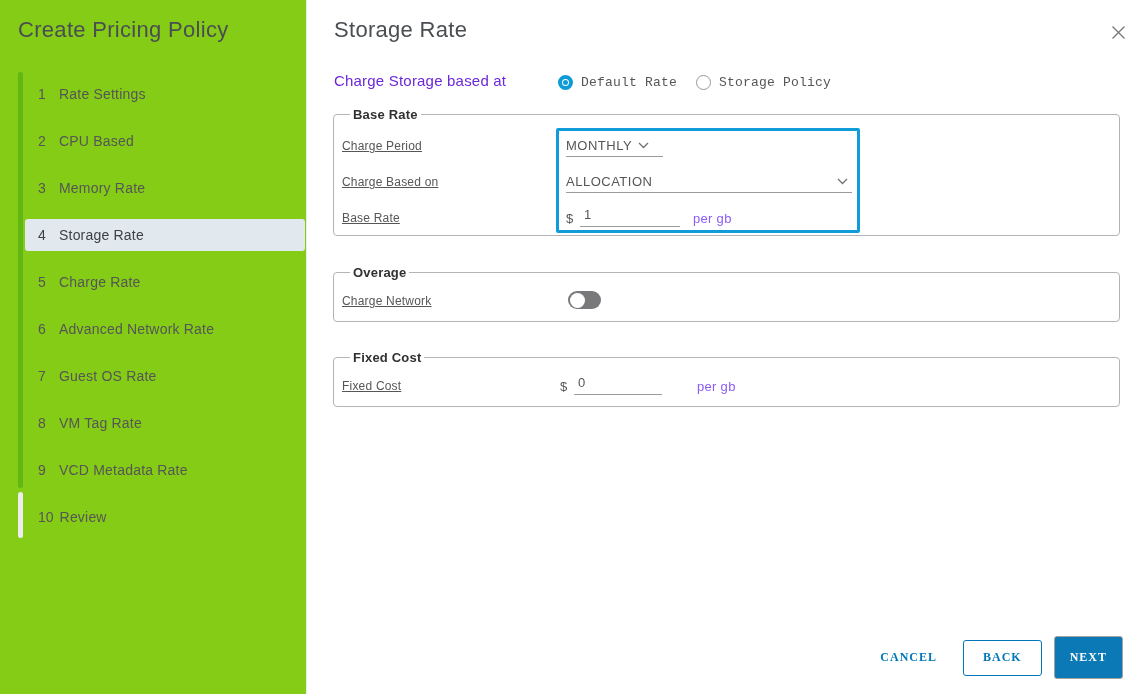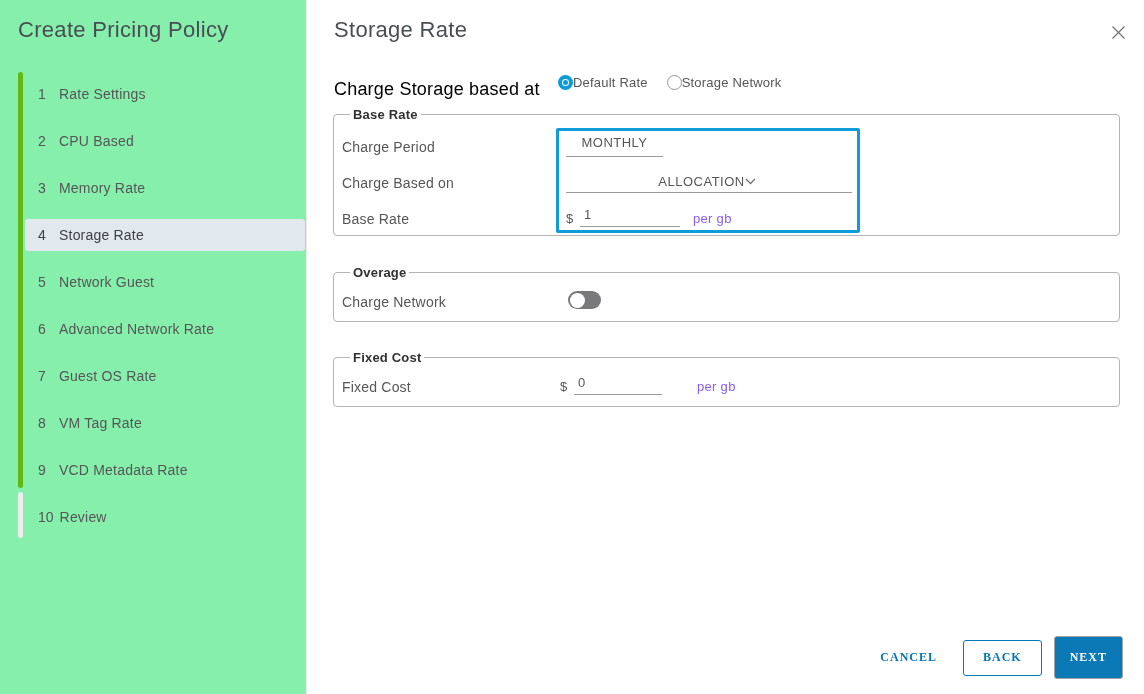--- a/index.html
+++ b/index.html
@@ -1,57 +1,57 @@
 <!DOCTYPE html>
 <html><head>
 <meta charset="utf-8">
 <style>
   * { margin:0; padding:0; box-sizing:border-box; }
   html,body { background:#ffffff; }
   body { font-family:"Liberation Sans", sans-serif; color:#565656; }
   .dialog { position:relative; width:1144px; height:694px; background:#fff; overflow:hidden; }
 
   
-  .sidebar { position:absolute; left:0; top:0; width:307px; height:694px; background:#86efac; border-right:1px solid #ececec; }
+  .sidebar { position:absolute; left:0; top:0; width:307px; height:694px; background:#84cc16; border-right:1px solid #ececec; }
   .wizard-title { position:absolute; left:18px; top:17px; font-size:22px; font-weight:300; letter-spacing:.3px; color:#4a4e53; white-space:nowrap; }
   .progress-bar { position:absolute; width:5px; border-radius:3px; }
   .progress-bar.green { left:18px; top:72px; height:416px; background:#61b715; }
   .progress-bar.gray  { left:18px; top:492px; height:46px; background:#ededed; }
   .steps { position:absolute; left:25px; top:70px; right:1px; }
   .step { height:47px; display:flex; align-items:center; cursor:pointer; }
   .step-inner { height:32px; width:100%; display:flex; align-items:center; border-radius:3px; padding-left:13px; }
   .step.selected .step-inner { background:#e1e9ef; }
   .step-num { display:inline-block; min-width:15px; font-size:14px; color:#565656; }
   .step-label { margin-left:6px; font-size:14px; color:#565656; letter-spacing:.2px; }
   .step.selected .step-num, .step.selected .step-label { color:#3c3f44; }
 
   
   .content { position:absolute; left:308px; top:0; width:836px; height:694px; background:#fff; }
   .page-title { position:absolute; left:26px; top:17px; font-size:22px; font-weight:300; letter-spacing:.3px; color:#4a4e53; }
   .close-btn { position:absolute; right:15px; top:21px; width:22px; height:22px; background:none; border:none; cursor:pointer; display:flex; align-items:center; justify-content:center; }
 
-  .charge-row-label { position:absolute; left:26px; top:79px; font-size:18px; color:#000000; letter-spacing:.2px; }
+  .charge-row-label { position:absolute; left:26px; top:72px; font-size:15px; color:#6d28d9; letter-spacing:.2px; }
   .radio-group { position:absolute; left:250px; top:75px; display:flex; align-items:center; gap:19px; }
-  .radio-opt { display:flex; align-items:center; cursor:pointer; font-size:13px; color:#565656; letter-spacing:.2px; }
+  .radio-opt { display:flex; align-items:center; gap:8px; cursor:pointer; font-size:13px; color:#565656; letter-spacing:.2px;font-family:Liberation Mono, monospace; }
   .radio { width:15px; height:15px; border-radius:50%; border:1px solid #979797; background:#fff; position:relative; flex:0 0 auto; }
   .radio.selected { border:4px solid #0d9bd8; }
   .radio.selected::after { content:""; position:absolute; left:1px; top:1px; width:5px; height:5px; border-radius:50%; background:#0d9bd8; }
 
   .fieldset { position:absolute; left:25px; width:787px; border:1px solid #b4b4b4; border-radius:4px; background:#fff;padding-left:8px; }
   .fieldset .legend { position:absolute; top:-8px; left:16px; background:#fff; padding:0 3px; font-size:13px; font-weight:bold; color:#313131; letter-spacing:.2px; }
   .fs-base  { top:114px; height:122px; }
   .fs-over  { top:272px; height:50px;text-align:center; }
   .fs-fixed { top:357px; height:50px; }
 
   .hl-box { position:absolute; left:222px; top:13px; width:304px; height:105px; border:3px solid #0f9cd9; border-radius:2px; pointer-events:none; }
 
-  .f-label { position:absolute; left:8px; font-size:14px; color:#565656; letter-spacing:.2px; }
+  .f-label { position:absolute; left:8px; font-size:12px; color:#565656; letter-spacing:.2px;text-decoration:underline; }
   .select { position:absolute; display:flex; align-items:center; height:22px; border-bottom:1px solid #9b9b9b; font-size:13px; color:#565656; letter-spacing:.5px; cursor:pointer; }
-  .select.gap { gap:6px;flex-direction:column; }
-  .select.spread { justify-content:center; padding-right:4px; }
+  .select.gap { gap:6px; }
+  .select.spread { justify-content:space-between; padding-right:4px; }
   .chev { width:11px; height:7px; display:block; }
   .currency { position:absolute; font-size:13px; color:#565656; }
   .unit { position:absolute; font-size:13px; color:#8b5cf6; letter-spacing:.3px; }
   input.u-input { position:absolute; height:22px; border:none; border-bottom:1px solid #9b9b9b; background:transparent; font-family:"Liberation Sans",sans-serif; font-size:13px; color:#565656; padding:0 0 2px 4px; outline:none; }
 
   .toggle { position:absolute; left:234px; top:18px; width:33px; height:18px; border-radius:9px; background:#79797c; border:none; cursor:pointer; }
   .toggle .knob { position:absolute; left:2px; top:1.5px; width:15px; height:15px; border-radius:50%; background:#fff; }
 
   
   .footer { position:absolute; right:21px; bottom:15px; display:flex; align-items:center; gap:12px; }
@@ -90,21 +90,21 @@
         </div>
       <div class="step selected">
           <span class="step-inner">
             <span class="step-num">4</span>
             <span class="step-label">Storage Rate</span>
           </span>
         </div>
       <div class="step">
           <span class="step-inner">
             <span class="step-num">5</span>
-            <span class="step-label">Network Guest</span>
+            <span class="step-label">Charge Rate</span>
           </span>
         </div>
       <div class="step">
           <span class="step-inner">
             <span class="step-num">6</span>
             <span class="step-label">Advanced Network Rate</span>
           </span>
         </div>
       <div class="step">
           <span class="step-inner">
@@ -144,21 +144,21 @@
     </button>
 
     <span class="charge-row-label">Charge Storage based at</span>
     <div class="radio-group">
       <label class="radio-opt">
         <span class="radio selected"></span>
         <span>Default Rate</span>
       </label>
       <label class="radio-opt">
         <span class="radio"></span>
-        <span>Storage Network</span>
+        <span>Storage Policy</span>
       </label>
     </div>
 
     <section class="fieldset fs-base">
       <span class="legend">Base Rate</span>
       <div class="hl-box"></div>
 
       <span class="f-label" style="top:24px;">Charge Period</span>
       <div class="select gap" style="left:232px; top:20px; width:97px;">
         <span>MONTHLY</span>

